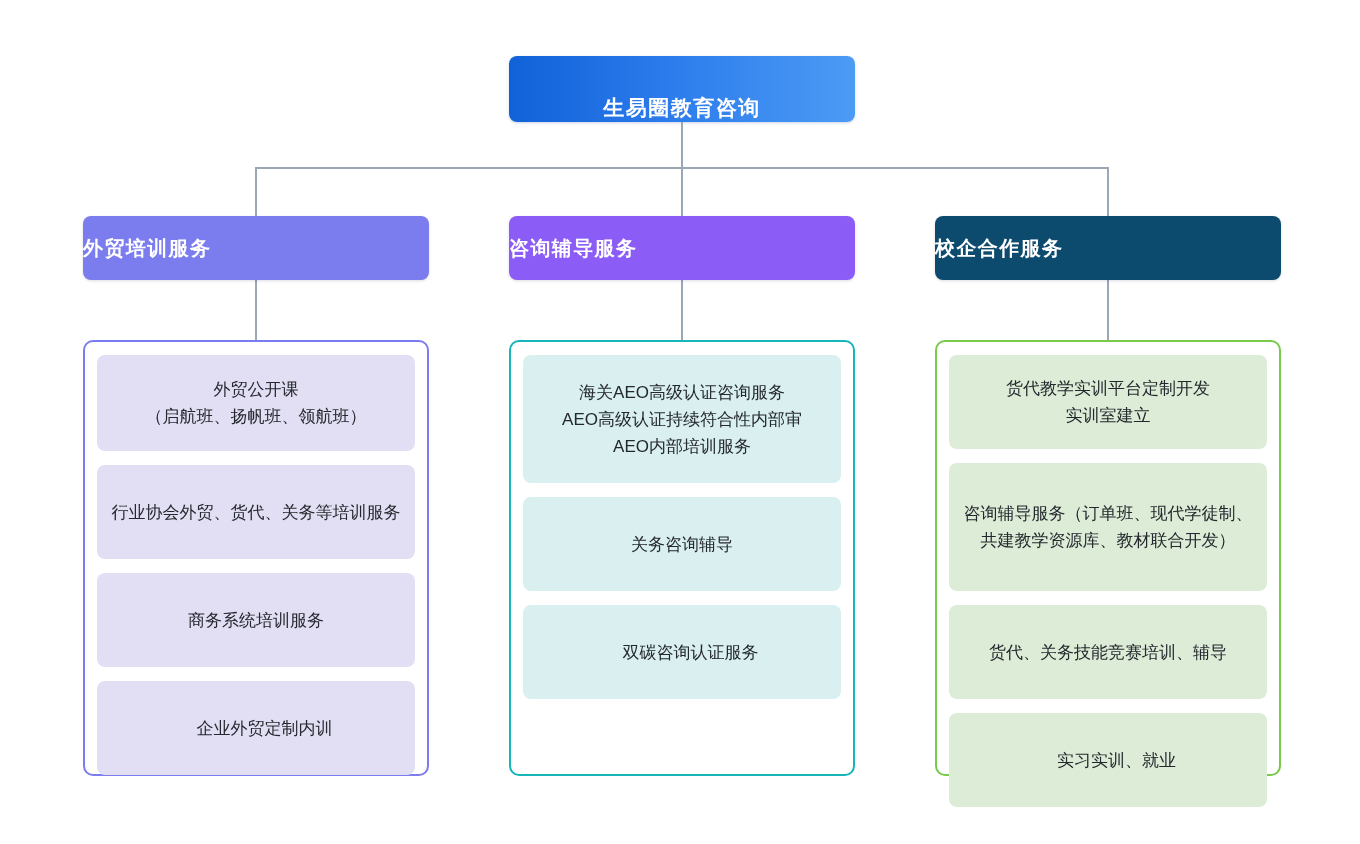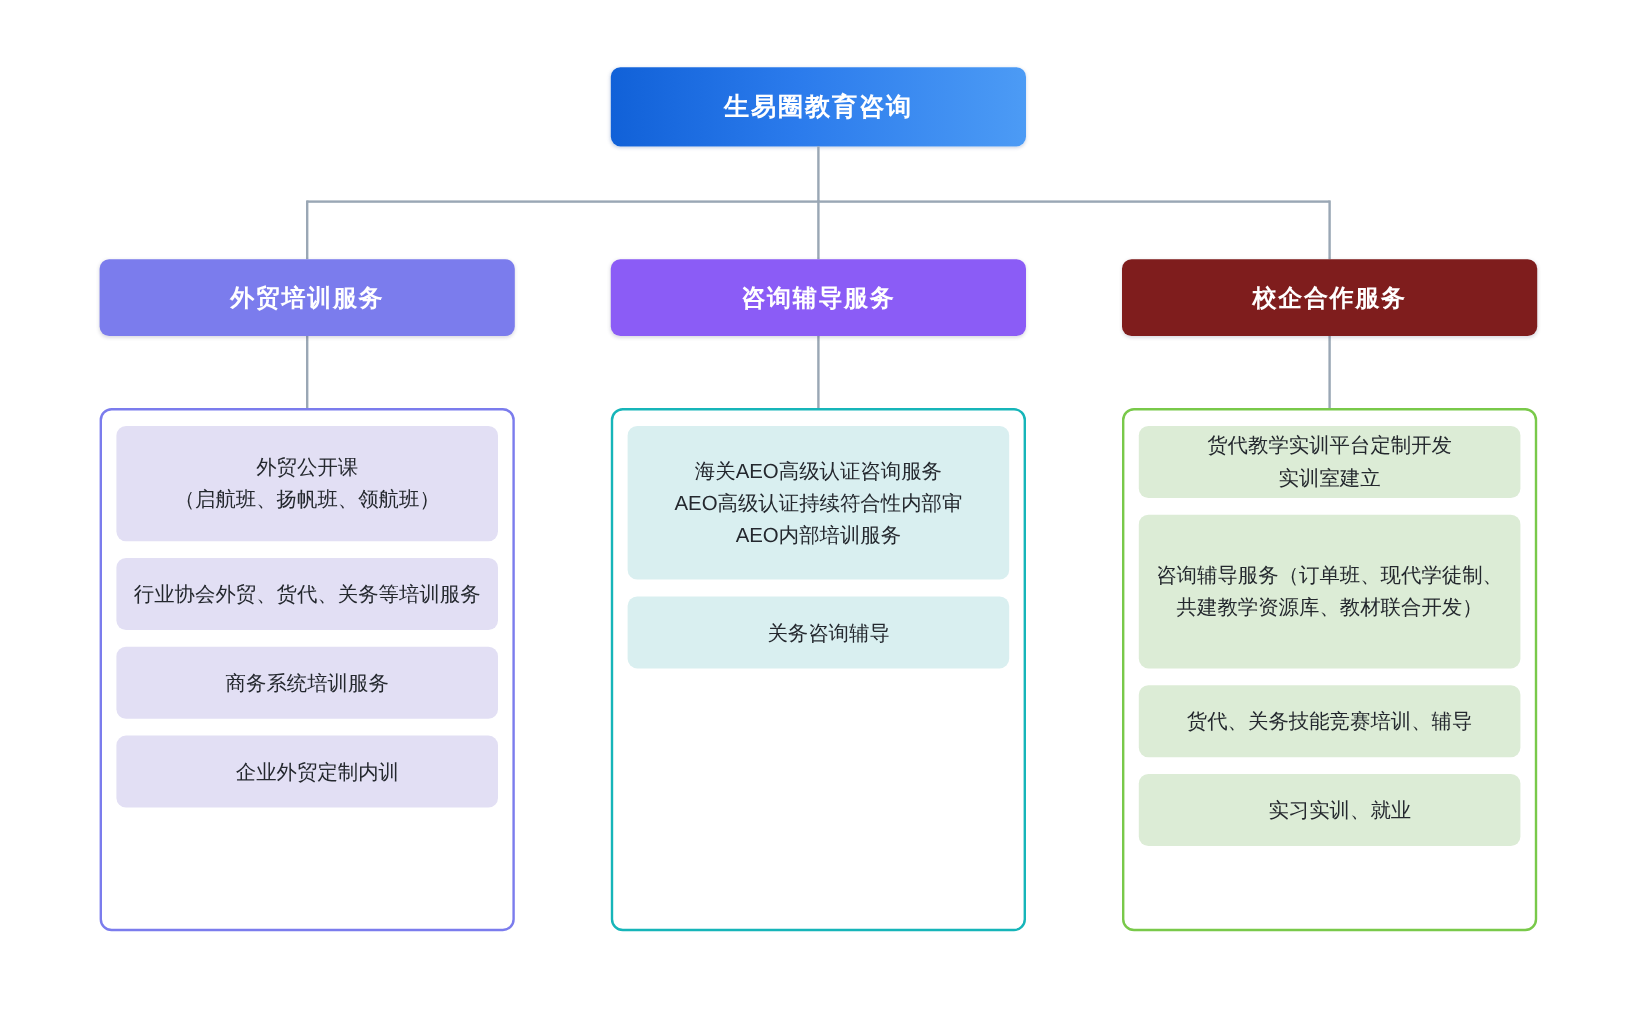--- a/index.html
+++ b/index.html
@@ -32,21 +32,21 @@
   
   #root-node {
     position: absolute;
     left: 509px;
     top: 56px;
     width: 346px;
     height: 66px;
     border-radius: 8px;
     background: linear-gradient(90deg, #1161d8 0%, #2b7bec 45%, #4c9bf5 100%);
     display: flex;
-    align-items: center;
+    align-items: flex-end;
     justify-content: center;
     box-shadow: 0 1px 3px rgba(20,60,130,0.22);
   }
   #root-node .root-label {
     color: #ffffff;
     font-size: 21px;
     font-weight: bold;
     letter-spacing: 1.5px;
   }
 
@@ -58,21 +58,21 @@
   }
   .column.col-0 { left: 83px; }
   .column.col-1 { left: 509px; }
   .column.col-2 { left: 935px; }
 
   .cat-header {
     height: 64px;
     border-radius: 8px;
     display: flex;
     align-items: center;
-    justify-content: center;
+    justify-content: flex-start;
     box-shadow: 0 1px 3px rgba(40,40,80,0.16);
   }
   .cat-header .cat-label {
     color: #ffffff;
     font-size: 20px;
     font-weight: bold;
     letter-spacing: 1.4px;
   }
 
   .items-box {
@@ -110,26 +110,26 @@
 
   
   .theme-purple .cat-header { background: #7b7ced; }
   .theme-purple .items-box  { border-color: #7b7ced; }
   .theme-purple .leaf       { background: #e2dff4; }
 
   .theme-teal   .cat-header { background: #8b5cf6; }
   .theme-teal   .items-box  { border-color: #16b5b9; }
   .theme-teal   .leaf       { background: #d9eff0; }
 
-  .theme-green  .cat-header { background: #7f1d1d; }
+  .theme-green  .cat-header { background: #0c4a6e; }
   .theme-green  .items-box  { border-color: #79c94a; }
   .theme-green  .leaf       { background: #dcecd6; }
 
   
-  .h-80  { height: 60px; }
+  .h-80  { height: 94px; }
   .h-96  { height: 96px; }
   .h-104 { height: 128px; }
 </style>
 </head>
 <body>
 
 <div id="chart-root">
 
   <div id="root-node">
     <span class="root-label">生易圈教育咨询</span>
@@ -172,20 +172,23 @@
     </div>
     <div class="items-box">
       <div class="leaf h-104">
         <span class="leaf-text">海关AEO高级认证咨询服务
 AEO高级认证持续符合性内部审
 AEO内部培训服务</span>
       </div>
       <div class="leaf h-80">
         <span class="leaf-text">关务咨询辅导</span>
       </div>
+      <div class="leaf h-80">
+        <span class="leaf-text">双碳咨询认证服务</span>
+      </div>
     </div>
   </div>
 
   <div class="column col-2 theme-green">
     <div class="cat-header">
       <span class="cat-label">校企合作服务</span>
     </div>
     <div class="items-box">
       <div class="leaf h-80">
         <span class="leaf-text">货代教学实训平台定制开发

